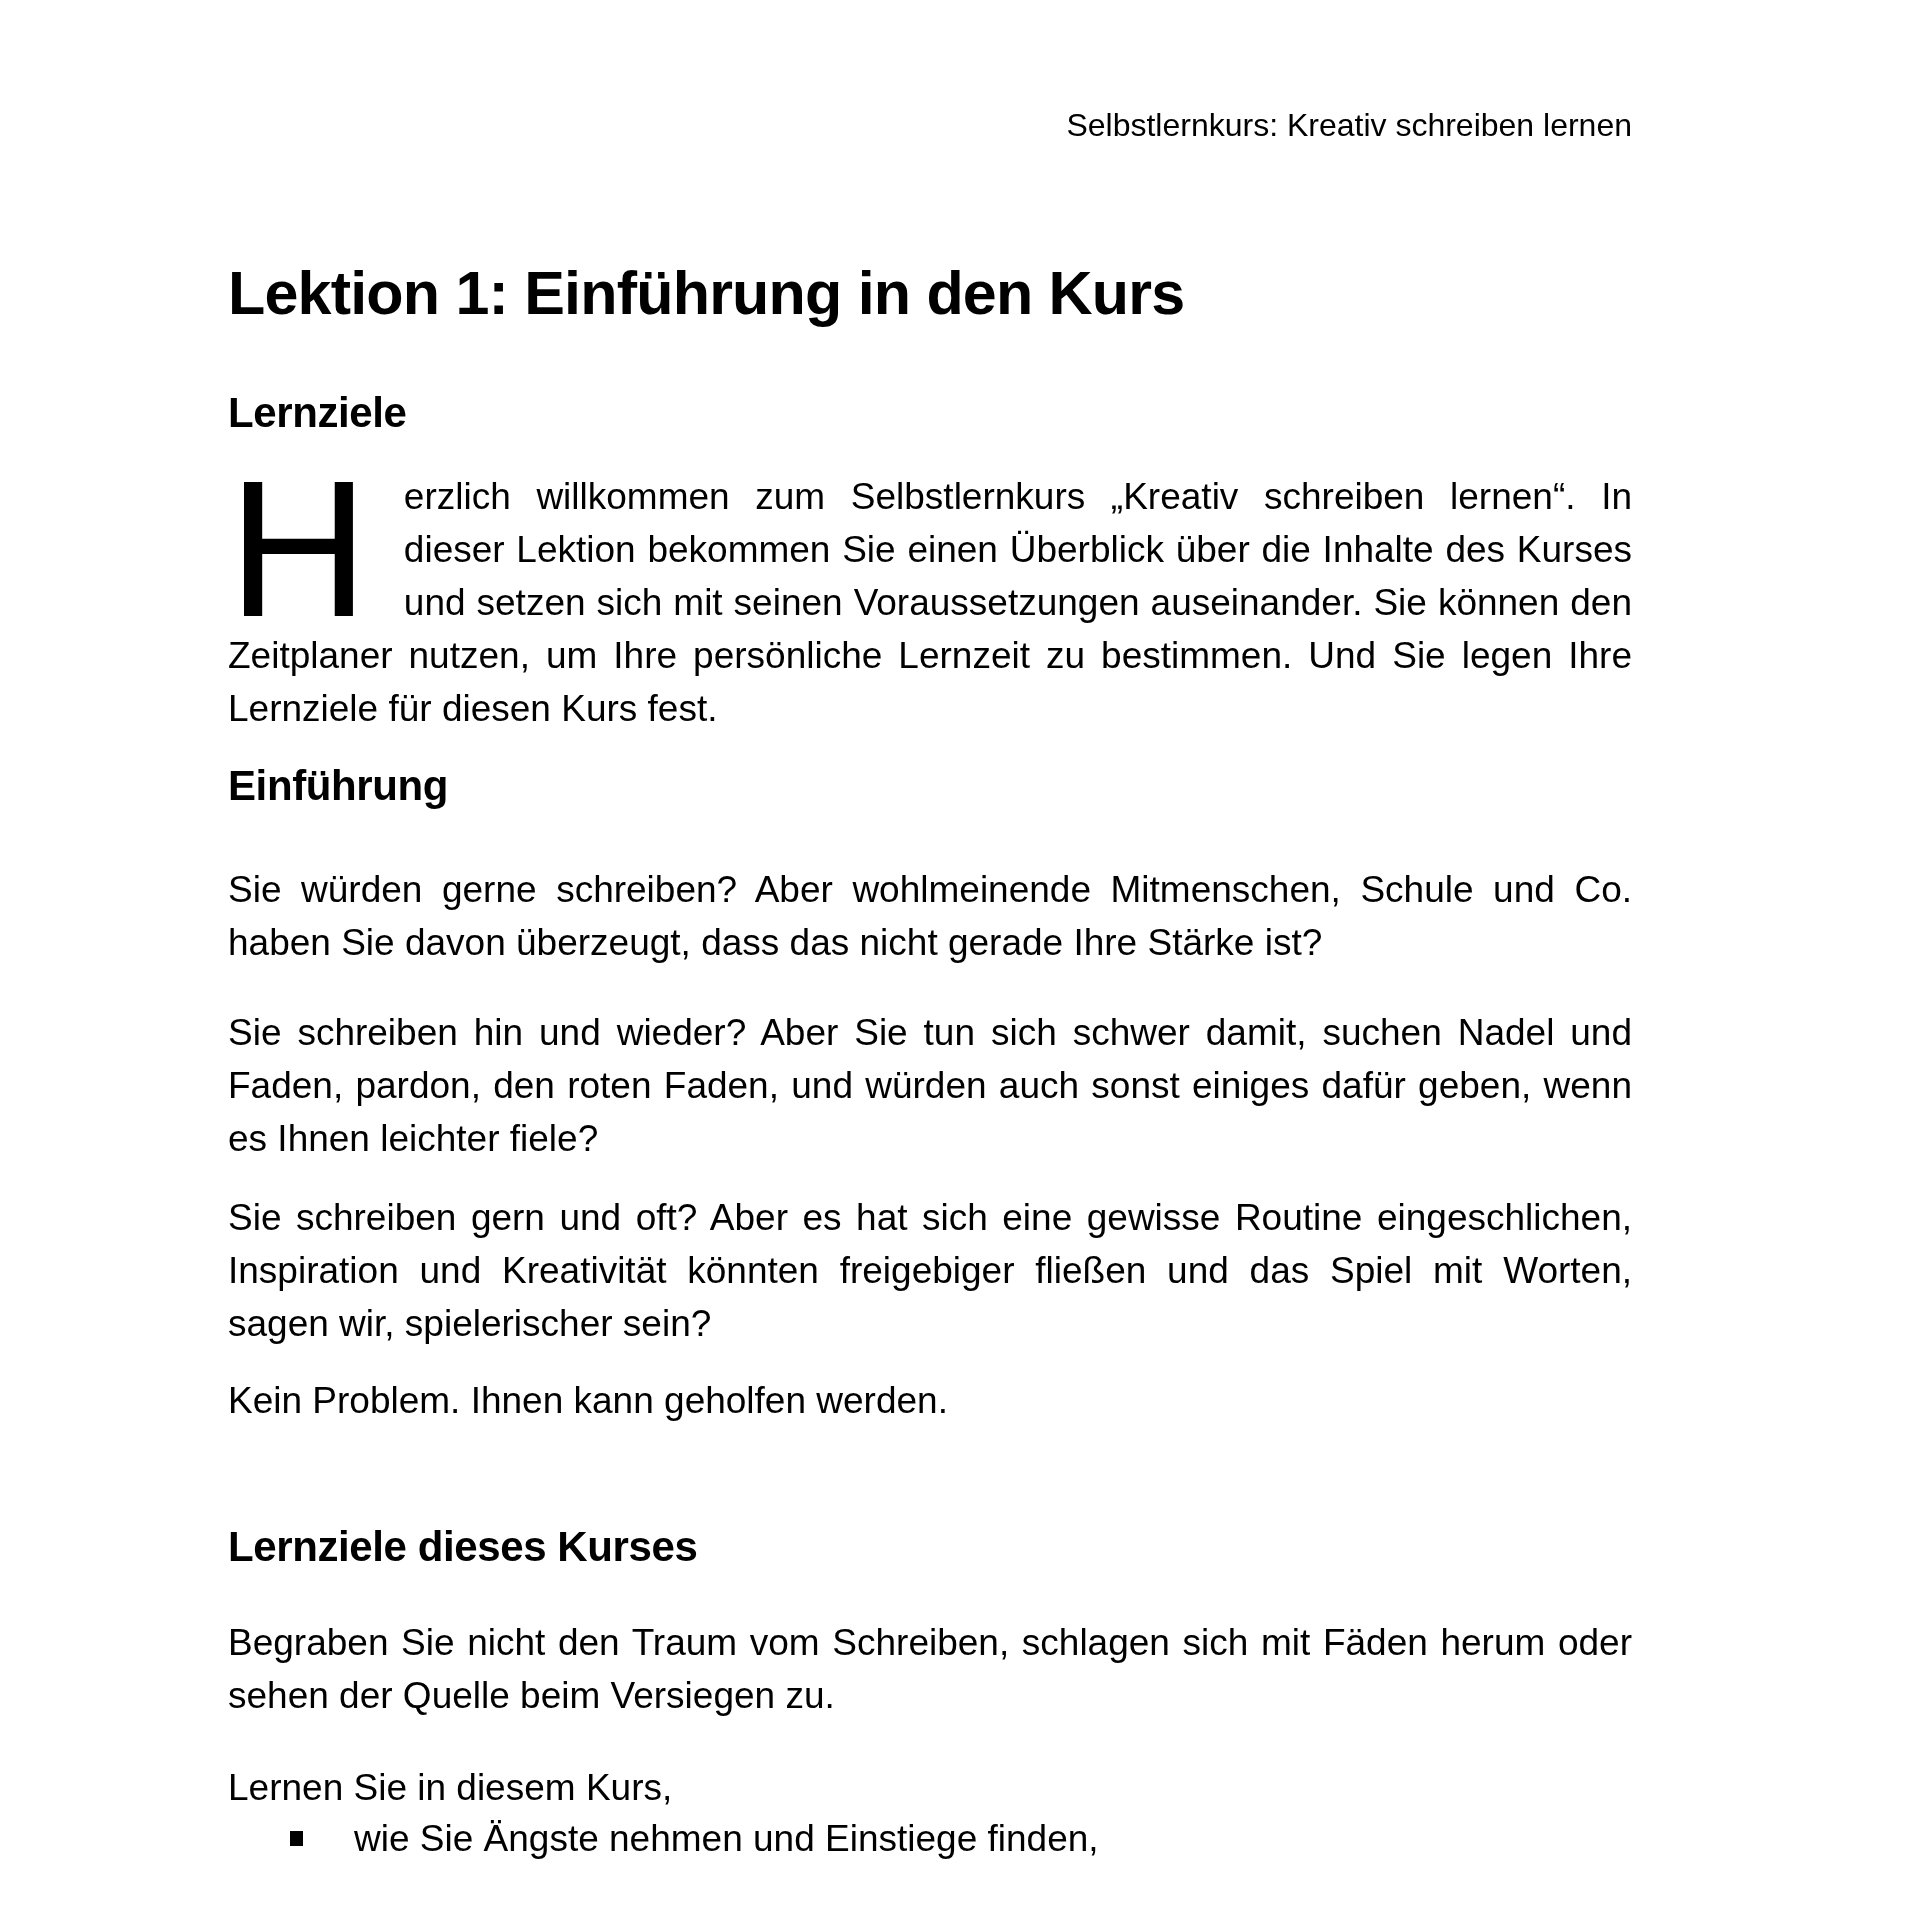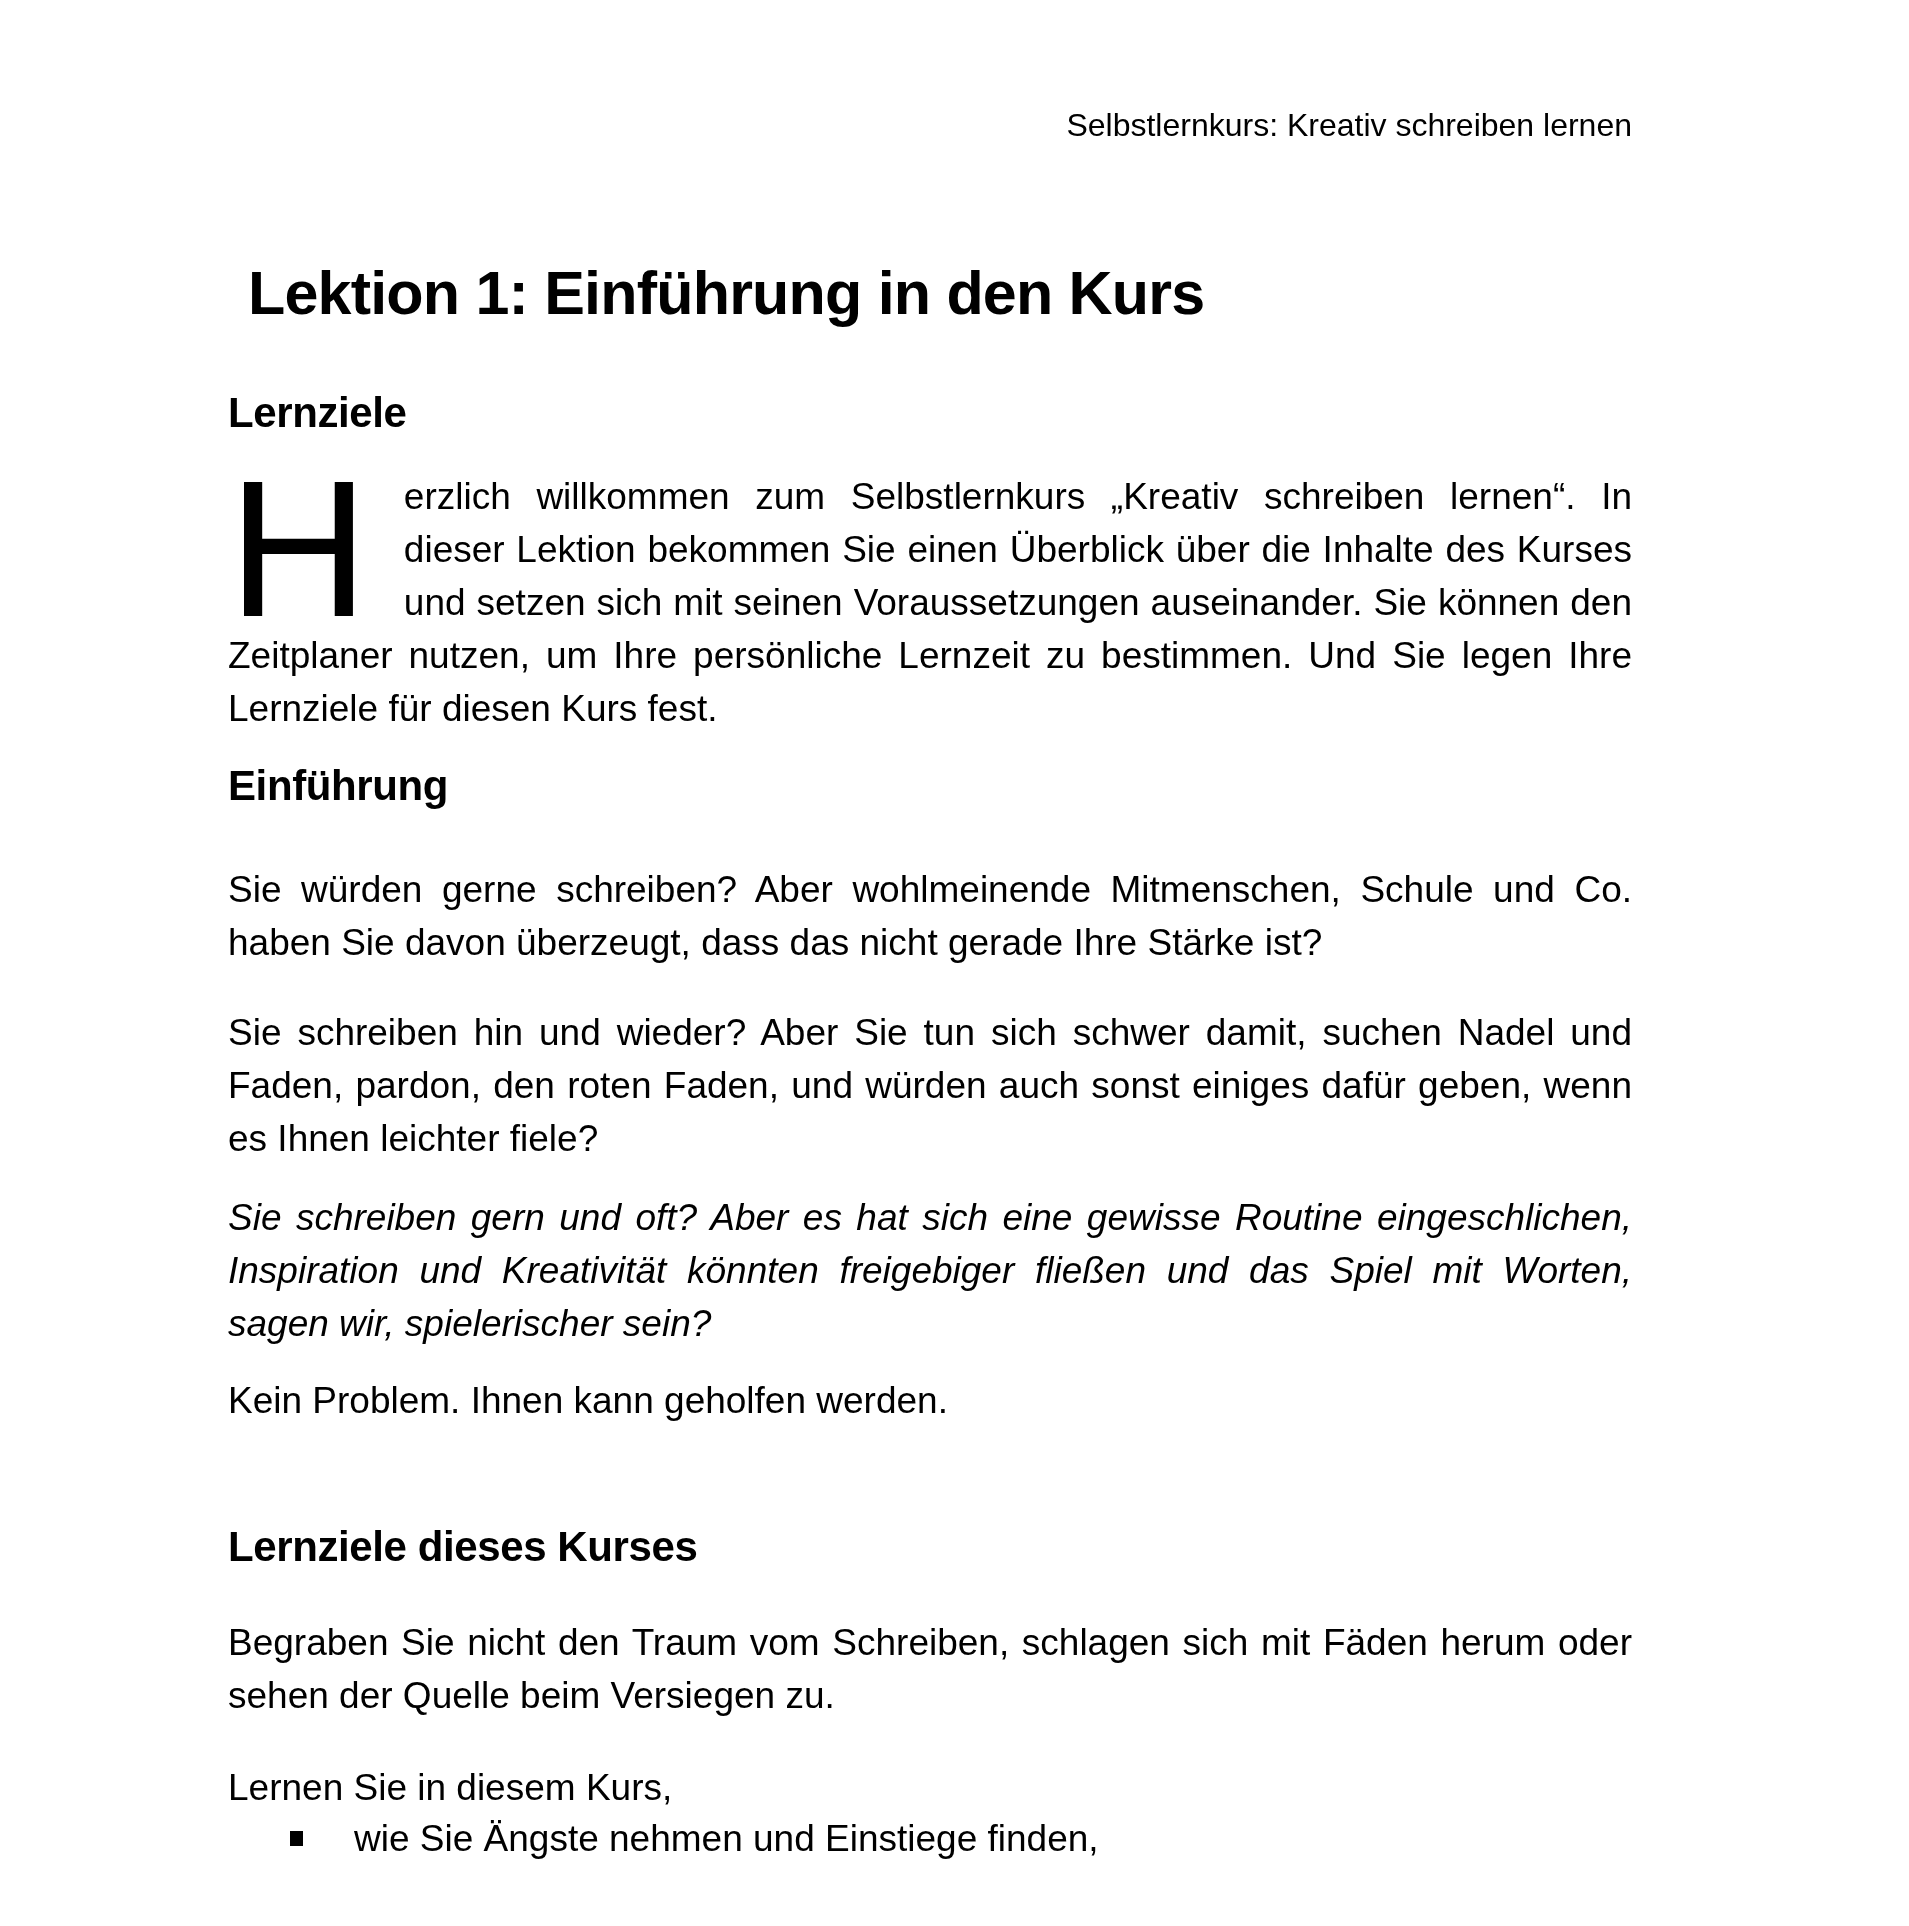--- a/index.html
+++ b/index.html
@@ -28,21 +28,20 @@
     line-height: 42px;
     text-align: right;
   }
   .doc-title {
     top: 216px;
     font-size: 61px;
     line-height: 73px;
     font-weight: 700;
     letter-spacing: -0.8px;
     text-align: left;
-    margin-left: 20px;
   }
   .h2 {
     font-size: 42px;
     line-height: 58px;
     font-weight: 700;
     letter-spacing: -0.4px;
   }
   .h2-lernziele   { top: 349px; }
   .h2-einfuehrung { top: 722px; }
   .h2-kursziele   { top: 1483px; }
@@ -55,21 +54,21 @@
   .dropcap {
     float: left;
     font-size: 195px;
     line-height: 143px;
     height: 143px;
     margin: 7px 35px 7.7px 0;
     font-weight: 400;
   }
   .para-1 { top: 826px; }
   .para-2 { top: 969px; }
-  .para-3 { top: 1154px; font-style: italic; }
+  .para-3 { top: 1154px; }
   .para-4 { top: 1337px; text-align: left; }
   .para-5 { top: 1579px; }
   .lead-in {
     top: 1724px;
     font-size: 37px;
     line-height: 53px;
     font-weight: 400;
     text-align: left;
   }
   ul.goals {

